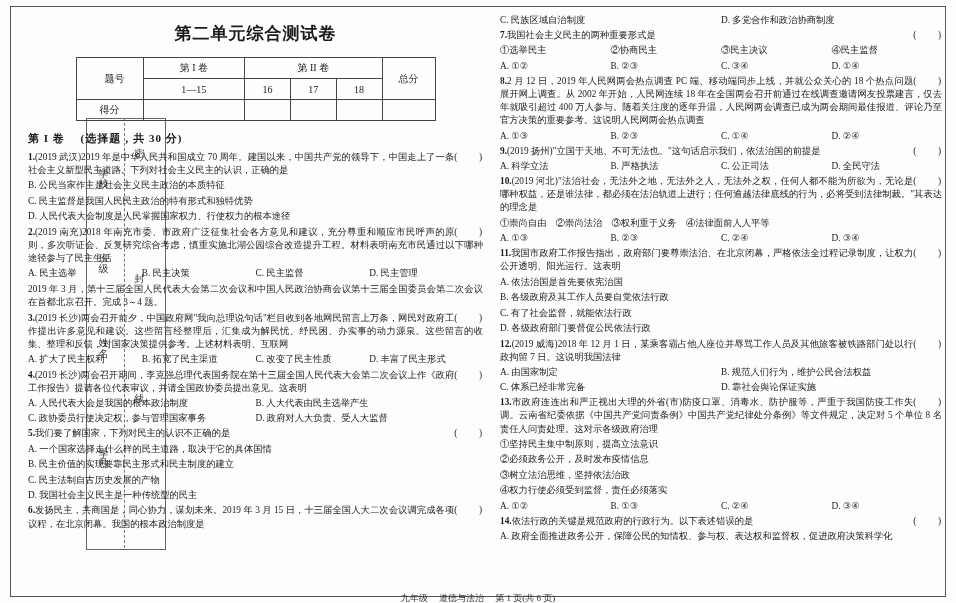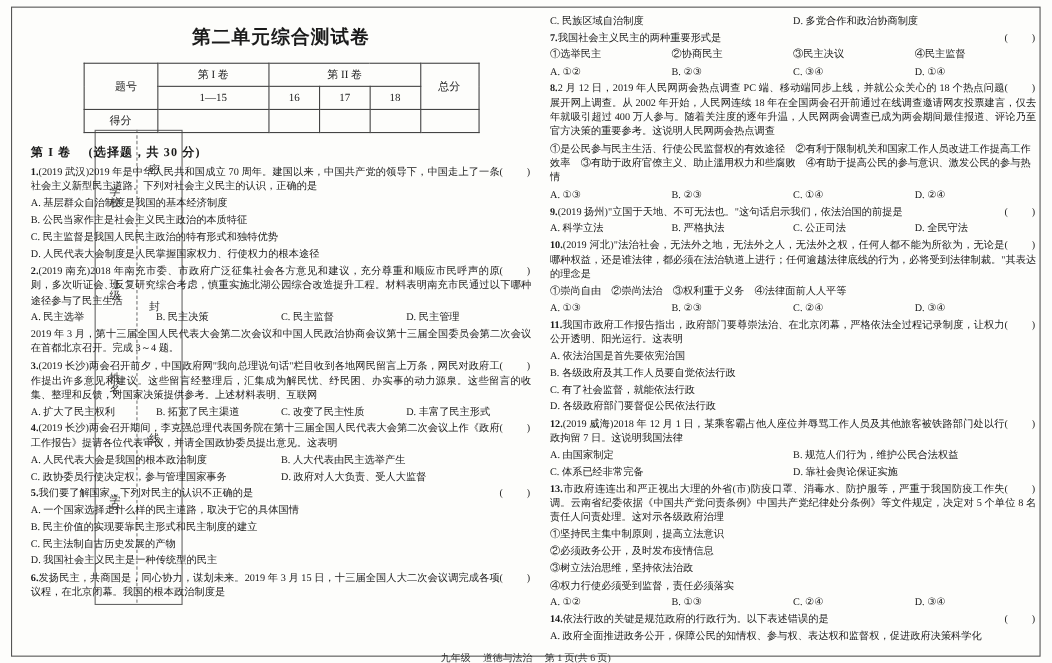--- a/index.html
+++ b/index.html
@@ -156,21 +156,20 @@
       </tr>
     </tbody>
       </table>
 
     <div class="sec-head">第 I 卷 　(选择题，共 30 分)</div>
 
     <div class="q">
       <span class="paren">(　　)</span>
       <b>1.</b><span>(2019 武汉)2019 年是中华人民共和国成立 70 周年。建国以来，中国共产党的领导下，中国走上了一条社会主义新型民主道路。下列对社会主义民主的认识，正确的是</span>
     </div>
-    <div class="opts-block">A. 基层群众自治制度是我国的基本经济制度</div>
     <div class="opts-block">B. 公民当家作主是社会主义民主政治的本质特征</div>
     <div class="opts-block">C. 民主监督是我国人民民主政治的特有形式和独特优势</div>
     <div class="opts-block">D. 人民代表大会制度是人民掌握国家权力、行使权力的根本途径</div>
 
     <div class="q">
       <span class="paren">(　　)</span>
       <b>2.</b><span>(2019 南充)2018 年南充市委、市政府广泛征集社会各方意见和建议，充分尊重和顺应市民呼声的原则，多次听证会、反复研究综合考虑，慎重实施北湖公园综合改造提升工程。材料表明南充市民通过以下哪种途径参与了民主生活</span>
     </div>
     <div class="opts four">
       <span>A. 民主选举</span>
@@ -241,21 +240,20 @@
       <span>A. ①②</span>
       <span>B. ②③</span>
       <span>C. ③④</span>
       <span>D. ①④</span>
     </div>
 
     <div class="q">
       <span class="paren">(　　)</span>
       <b>8.</b><span>2 月 12 日，2019 年人民网两会热点调查 PC 端、移动端同步上线，并就公众关心的 18 个热点问题展开网上调查。从 2002 年开始，人民网连续 18 年在全国两会召开前通过在线调查邀请网友投票建言，仅去年就吸引超过 400 万人参与。随着关注度的逐年升温，人民网两会调查已成为两会期间最佳报道、评论乃至官方决策的重要参考。这说明人民网两会热点调查</span>
     </div>
-    <div class="opts-block">①是公民参与民主生活、行使公民监督权的有效途径　②有利于限制机关和国家工作人员改进工作提高工作效率　③有助于政府官僚主义、助止滥用权力和些腐败　④有助于提高公民的参与意识、激发公民的参与热情</div>
     <div class="opts four">
       <span>A. ①③</span>
       <span>B. ②③</span>
       <span>C. ①④</span>
       <span>D. ②④</span>
     </div>
 
     <div class="q">
       <span class="paren">(　　)</span>
       <b>9.</b><span>(2019 扬州)"立国于天地、不可无法也。"这句话启示我们，依法治国的前提是</span>

